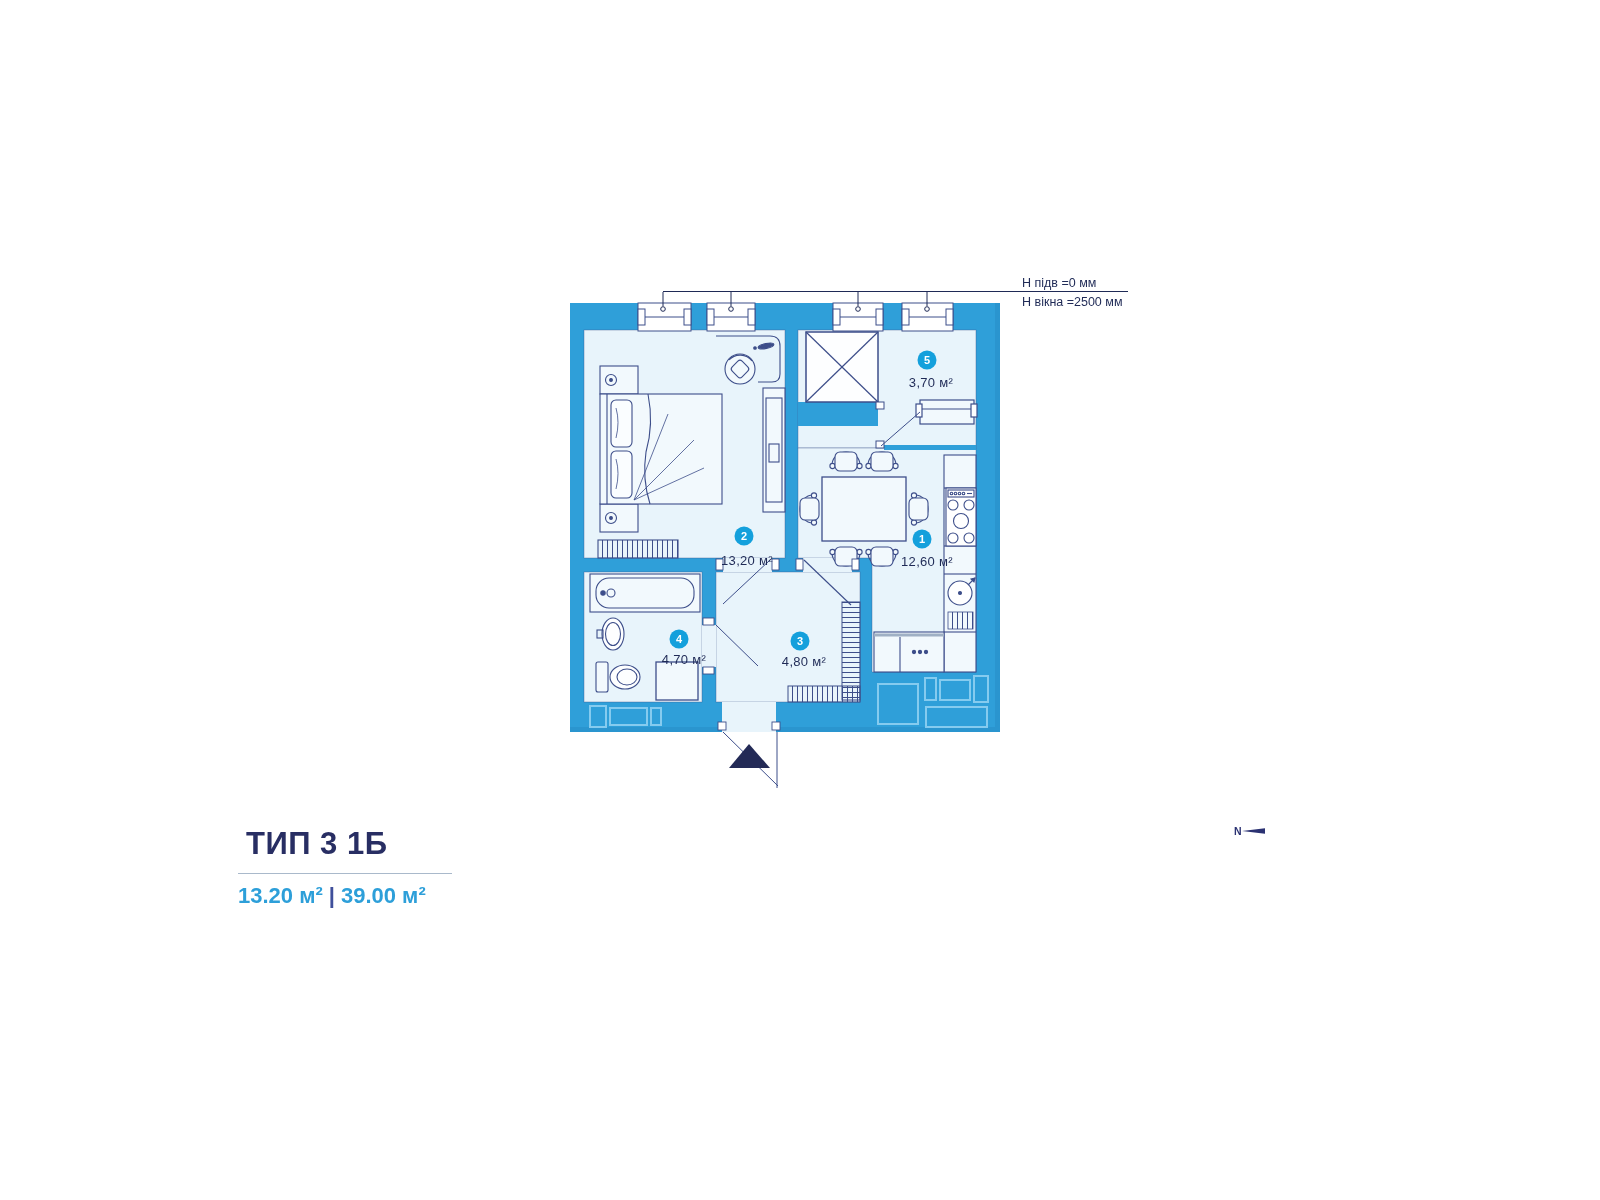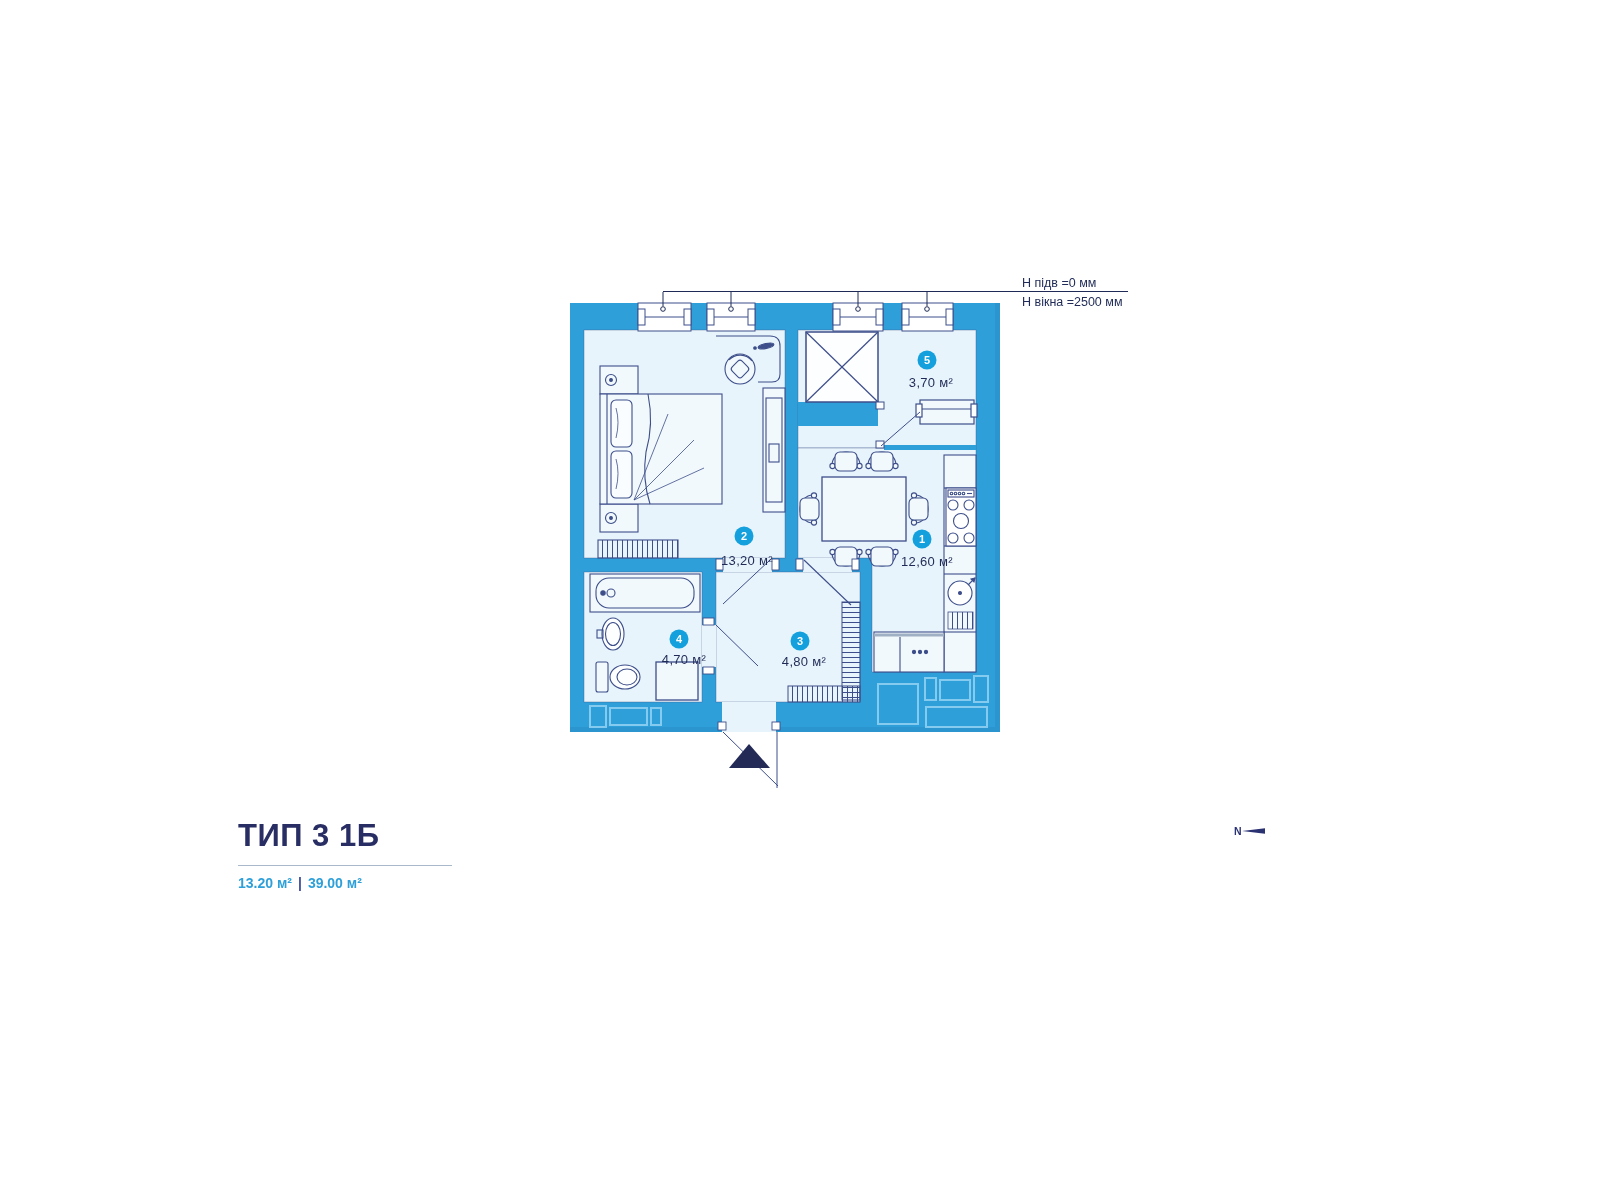--- a/index.html
+++ b/index.html
@@ -4,23 +4,23 @@
 <style>
   html,body{margin:0;padding:0;background:#ffffff;}
   .page{position:relative;width:1265px;height:1200px;background:#ffffff;overflow:hidden;
         font-family:"Liberation Sans", sans-serif;}
   .plan-wrap{position:absolute;left:540px;top:250px;width:620px;height:560px;}
   svg text{font-family:"Liberation Sans", sans-serif;}
   .area-label{font-size:13px;fill:#1F2A56;letter-spacing:.3px;}
   .badge-num{font-size:11px;font-weight:bold;fill:#ffffff;}
   .ann-text{font-size:12.5px;fill:#1F2A56;}
   .titleblock{position:absolute;left:238px;top:818px;width:280px;}
-  .titleblock h1{margin:0;font-size:31px;font-weight:bold;color:#282E63;letter-spacing:.5px;}
+  .titleblock h1{margin:8px;font-size:31px;font-weight:bold;color:#282E63;letter-spacing:.5px;}
   .title-rule{width:214px;height:1px;background:#A9B9CB;margin:11px 0 9px 0;}
-  .subtitle{font-size:14px;font-weight:bold;color:#2D9FD9;}
+  .subtitle{font-size:22px;font-weight:bold;color:#2D9FD9;}
   .subtitle .pipe{color:#3F4F9B;padding:0 6px;font-weight:bold;}
   .compass-wrap{position:absolute;left:1232px;top:776px;width:116px;height:112px;}
   .compass-wrap text{font-size:10.5px;fill:#2B3272;font-weight:bold;}
 </style>
 </head>
 <body>
 <div class="page">
 
 <div class="plan-wrap">
 <svg width="620" height="560" viewBox="540 250 620 560">

